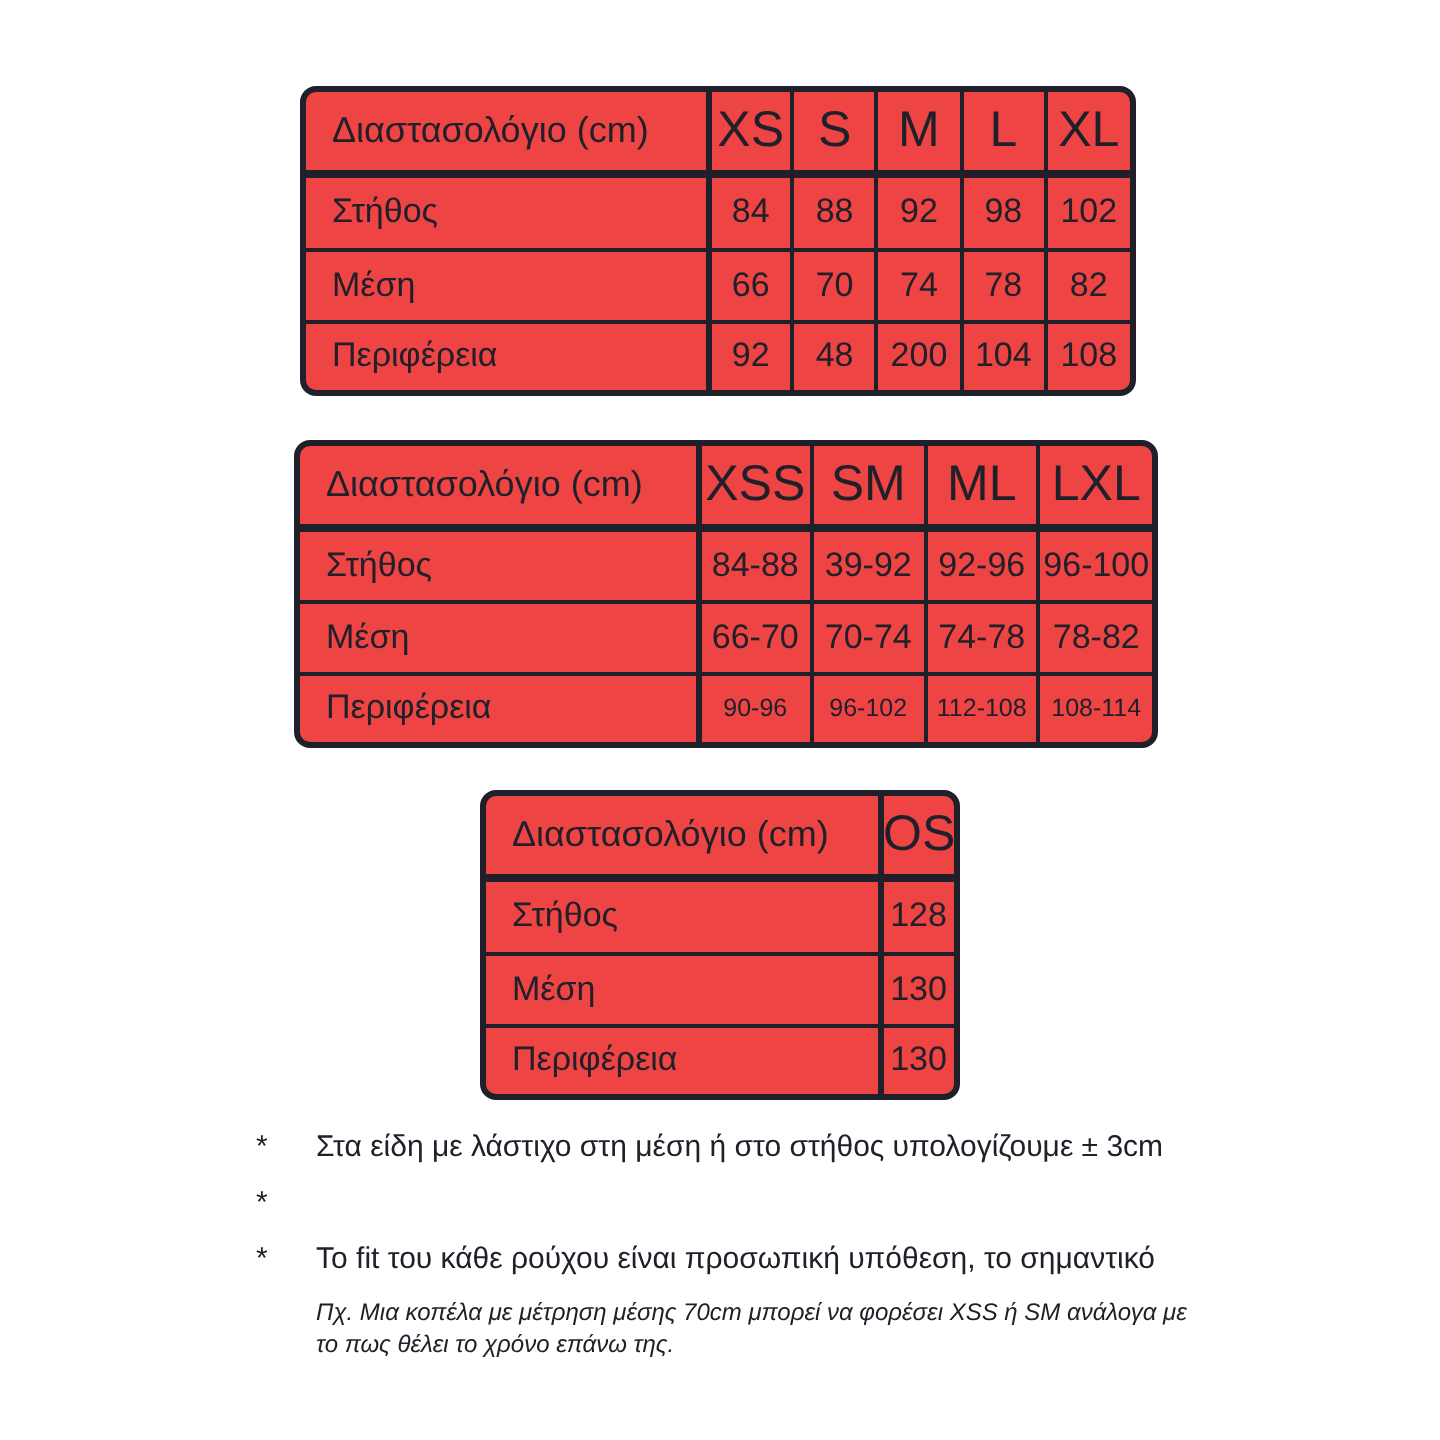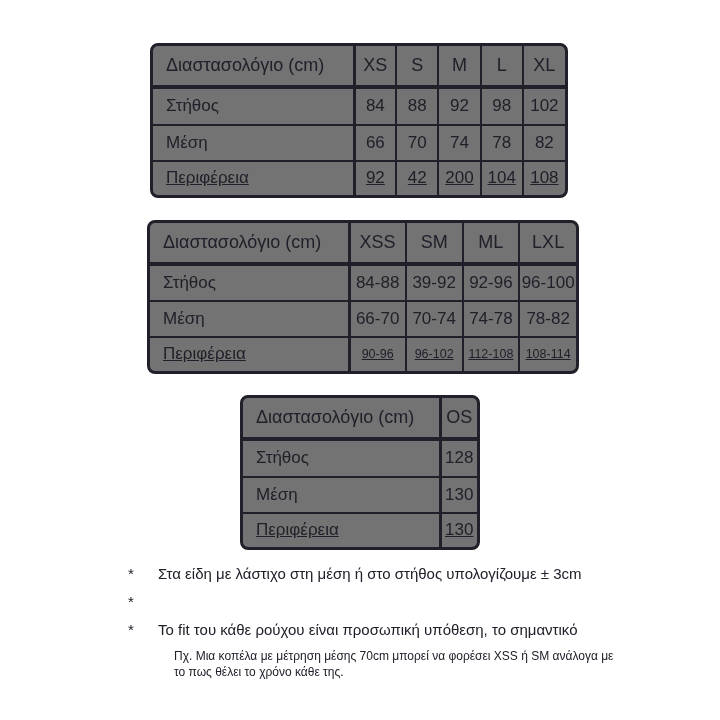--- a/index.html
+++ b/index.html
@@ -5,21 +5,21 @@
   :root { --ink: #20202a; }
   html, body { margin: 0; padding: 0; }
   body {
     width: 720px; height: 720px; position: relative;
     background: #ffffff; color: var(--ink);
     font-family: "Liberation Sans", "DejaVu Sans", sans-serif;
     overflow: hidden;
   }
   .tbl-wrap {
     position: absolute; border: 3px solid var(--ink);
-    border-radius: 8px; background: #737373; overflow: hidden;
+    border-radius: 8px; background: #ef4444; overflow: hidden;
     box-sizing: border-box;
   }
   .t1 { left: 150px; top: 43px;  width: 418px; height: 155px; }
   .t2 { left: 147px; top: 220px; width: 432px; height: 154px; }
   .t3 { left: 240px; top: 395px; width: 240px; height: 155px; }
   table {
     width: 100%; height: 100%;
     border-collapse: collapse; table-layout: fixed;
     color: var(--ink);
   }
@@ -27,34 +27,34 @@
   .t2 col.c-label { width: 199px; }
   .t3 col.c-label { width: 197px; }
   thead tr { height: 41px; }
   th, td {
     border-right: 2.5px solid var(--ink);
     border-bottom: 2.5px solid var(--ink);
     text-align: center; vertical-align: middle;
     font-weight: normal; padding: 0;
   }
   th:last-child, td:last-child { border-right: 0; }
-  tbody tr:last-child td { border-bottom: 0; text-decoration: underline; }
-  thead th { border-bottom: 4px solid var(--ink); font-size: 18px; }
+  tbody tr:last-child td { border-bottom: 0; }
+  thead th { border-bottom: 4px solid var(--ink); font-size: 25px; }
   th.label, td.label {
     text-align: left; padding-left: 13px;
     border-right: 3px solid var(--ink);
   }
   th.label { font-size: 18px; }
   td { font-size: 17px; }
   td.small { font-size: 12.5px; }
   .notes { position: absolute; left: 128px; top: 564px; color: var(--ink); }
   .note { display: flex; margin-bottom: 8px; }
   .star { width: 30px; font-size: 15px; line-height: 20px; }
   .note-lines { font-size: 15px; line-height: 20px; }
-  .example { margin-left: 46px; margin-top: 3px; font-size: 12px; line-height: 16px; }
+  .example { margin-left: 30px; margin-top: 3px; font-size: 12px; line-height: 16px; font-style: italic; }
 </style>
 </head>
 <body style="--ink: #20202a; background: rgb(255, 255, 255);">
 
 <div class="tbl-wrap t1">
     <table>
       <colgroup>
         <col class="c-label">
         <col>
         <col>
@@ -85,21 +85,21 @@
           <td class="label">Μέση</td>
           <td>66</td>
           <td>70</td>
           <td>74</td>
           <td>78</td>
           <td>82</td>
         </tr>
         <tr>
           <td class="label">Περιφέρεια</td>
           <td>92</td>
-          <td>42</td>
+          <td>48</td>
           <td>200</td>
           <td>104</td>
           <td>108</td>
         </tr>
       </tbody>
     </table>
   </div>
 <div class="tbl-wrap t2">
     <table>
       <colgroup>
@@ -182,15 +182,15 @@
       <span class="star">*</span>
     </div>
     <div class="note">
       <span class="star">*</span>
       <div class="note-lines">
         <div>Το fit του κάθε ρούχου είναι προσωπική υπόθεση, το σημαντικό</div>
       </div>
     </div>
     <div class="example">
       <div>Πχ. Μια κοπέλα με μέτρηση μέσης 70cm μπορεί να φορέσει XSS ή SM ανάλογα με</div>
-      <div>το πως θέλει το χρόνο κάθε της.</div>
+      <div>το πως θέλει το χρόνο επάνω της.</div>
     </div>
   </div>
 
 </body></html>

